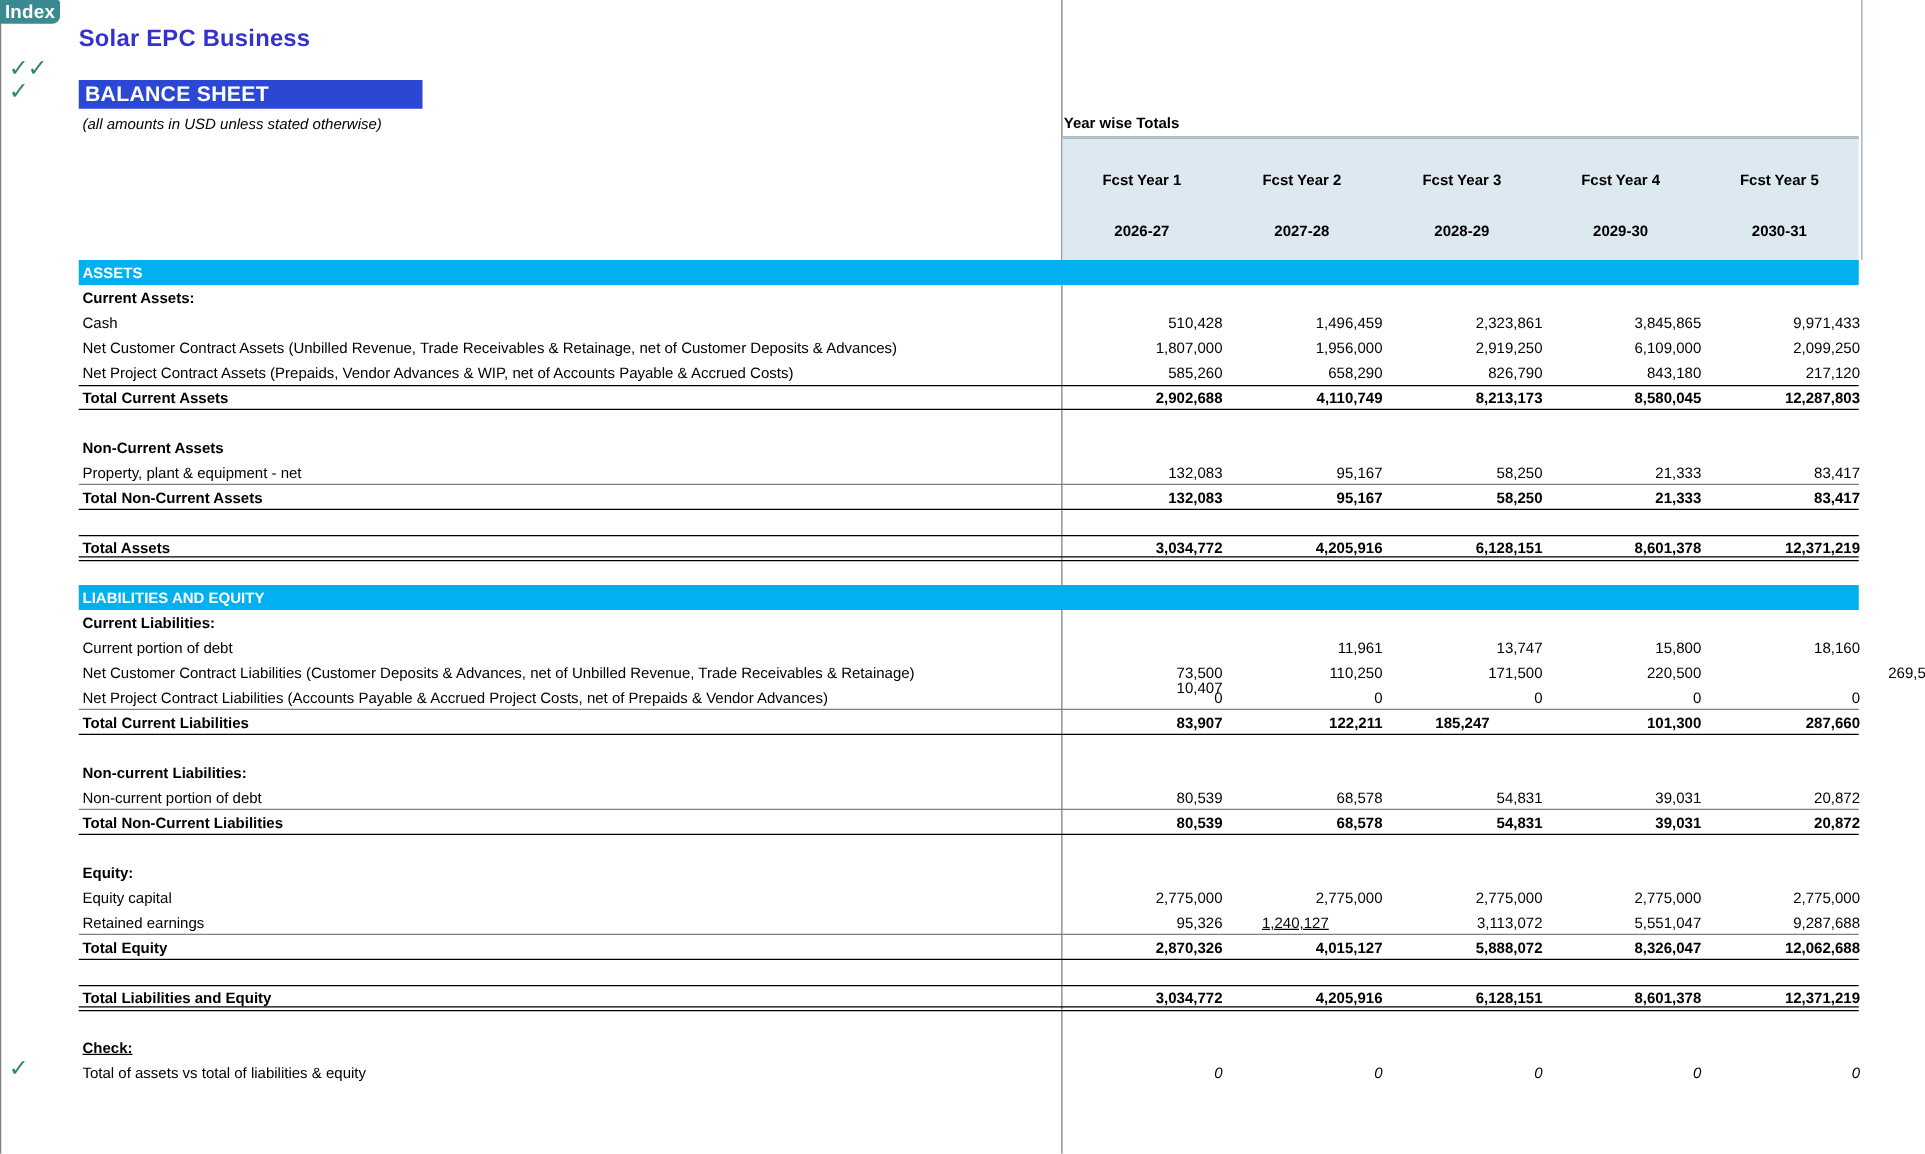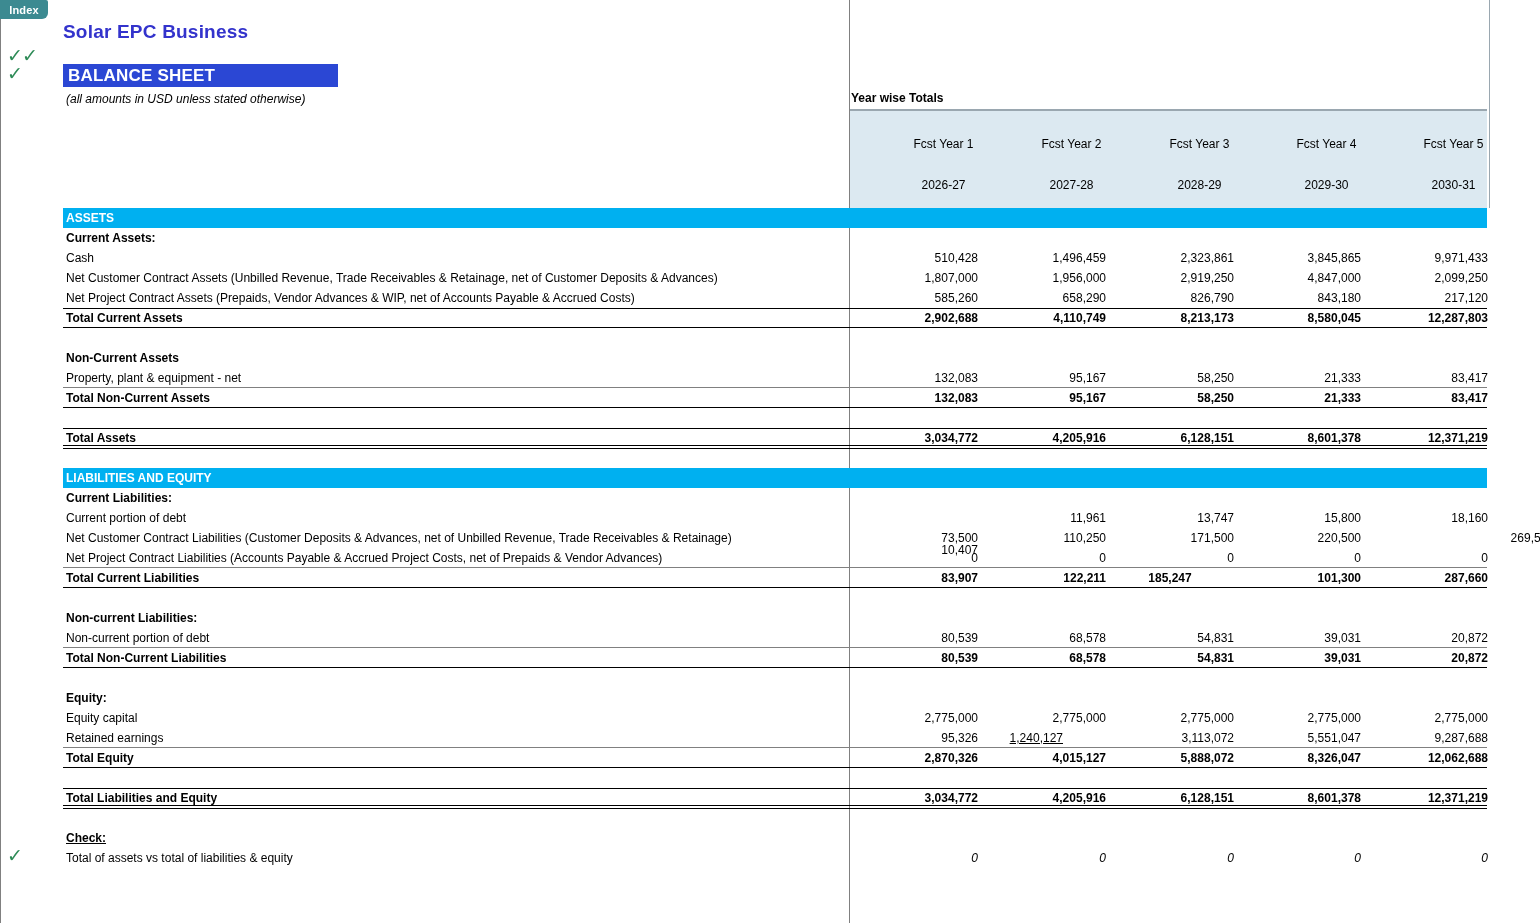--- a/index.html
+++ b/index.html
@@ -13,21 +13,21 @@
   }
   .sheet{position:relative;width:1540px;height:923px;}
 
   
   .index-tab{
     position:absolute;left:0;top:0;
     width:48px;height:19px;
     background:#3C8A91;
     border-bottom-right-radius:6px;
     border-top-right-radius:2px;
-    color:#ffffff;font-weight:bold;font-size:11px;
+    color:#ffffff;font-weight:bold;font-size:15px;
     display:flex;align-items:center;justify-content:center;
     letter-spacing:.2px;
     z-index:5;
   }
 
   
   .check-mark{
     position:absolute;
     color:#2e8b57;
     font-size:19px;
@@ -70,21 +70,21 @@
   
   .hdr-band{
     position:absolute;left:850px;top:110px;
     width:637px;height:98px;
     background:#DCE9F1;
     border-top:1px solid #9aa7b0;
   }
   .hdr-band .hcell{
     position:absolute;
     text-align:center;
-    font-weight:normal;font-size:12px;color:#000;margin-left:30px;
+    font-weight:bold;font-size:12px;color:#000;
   }
   .hrow1{top:26px;}
   .hrow2{top:67px;}
 
   
   .grid{
     position:absolute;left:0;top:208px;
     width:1540px;
   }
   .row{
@@ -200,21 +200,21 @@
       <div class="num" style="left:1106px;width:128px;">2,323,861</div>
       <div class="num" style="left:1233px;width:128px;">3,845,865</div>
       <div class="num" style="left:1360px;width:128px;">9,971,433</div>
     </div>
 
     <div class="row">
       <div class="lbl">Net Customer Contract Assets (Unbilled Revenue, Trade Receivables &amp; Retainage, net of Customer Deposits &amp; Advances)</div>
       <div class="num" style="left:850px;width:128px;">1,807,000</div>
       <div class="num" style="left:978px;width:128px;">1,956,000</div>
       <div class="num" style="left:1106px;width:128px;">2,919,250</div>
-      <div class="num" style="left:1233px;width:128px;">4,847,000</div>
+      <div class="num" style="left:1233px;width:128px;">6,109,000</div>
       <div class="num" style="left:1360px;width:128px;">2,099,250</div>
     </div>
 
     <div class="row">
       <div class="lbl">Net Project Contract Assets (Prepaids, Vendor Advances &amp; WIP, net of Accounts Payable &amp; Accrued Costs)</div>
       <div class="num" style="left:850px;width:128px;">585,260</div>
       <div class="num" style="left:978px;width:128px;">658,290</div>
       <div class="num" style="left:1106px;width:128px;">826,790</div>
       <div class="num" style="left:1233px;width:128px;">843,180</div>
       <div class="num" style="left:1360px;width:128px;">217,120</div>

